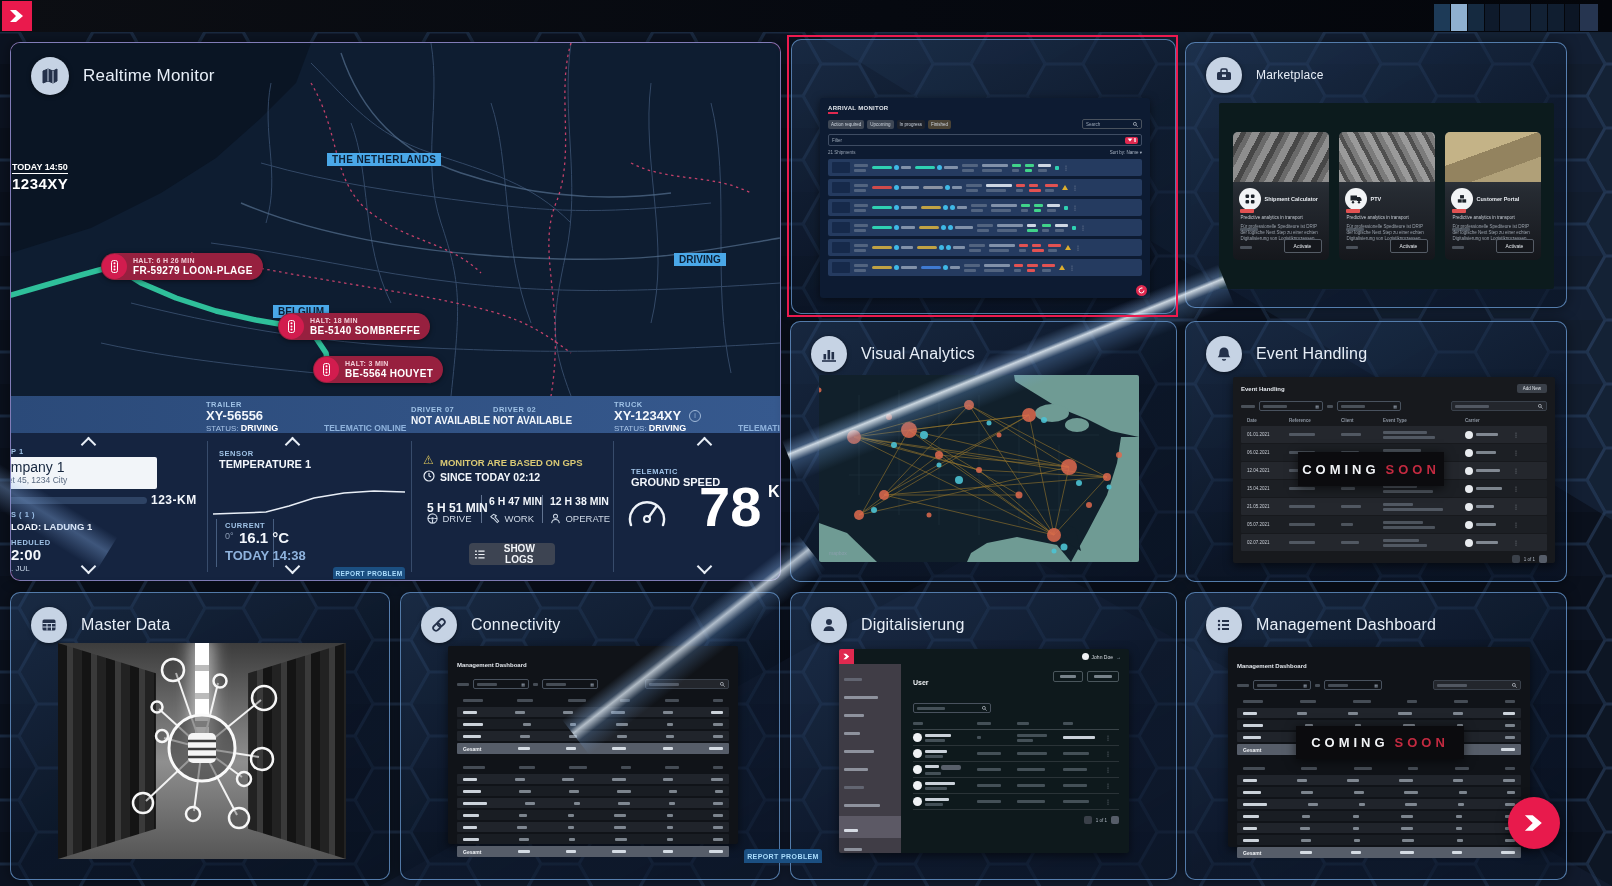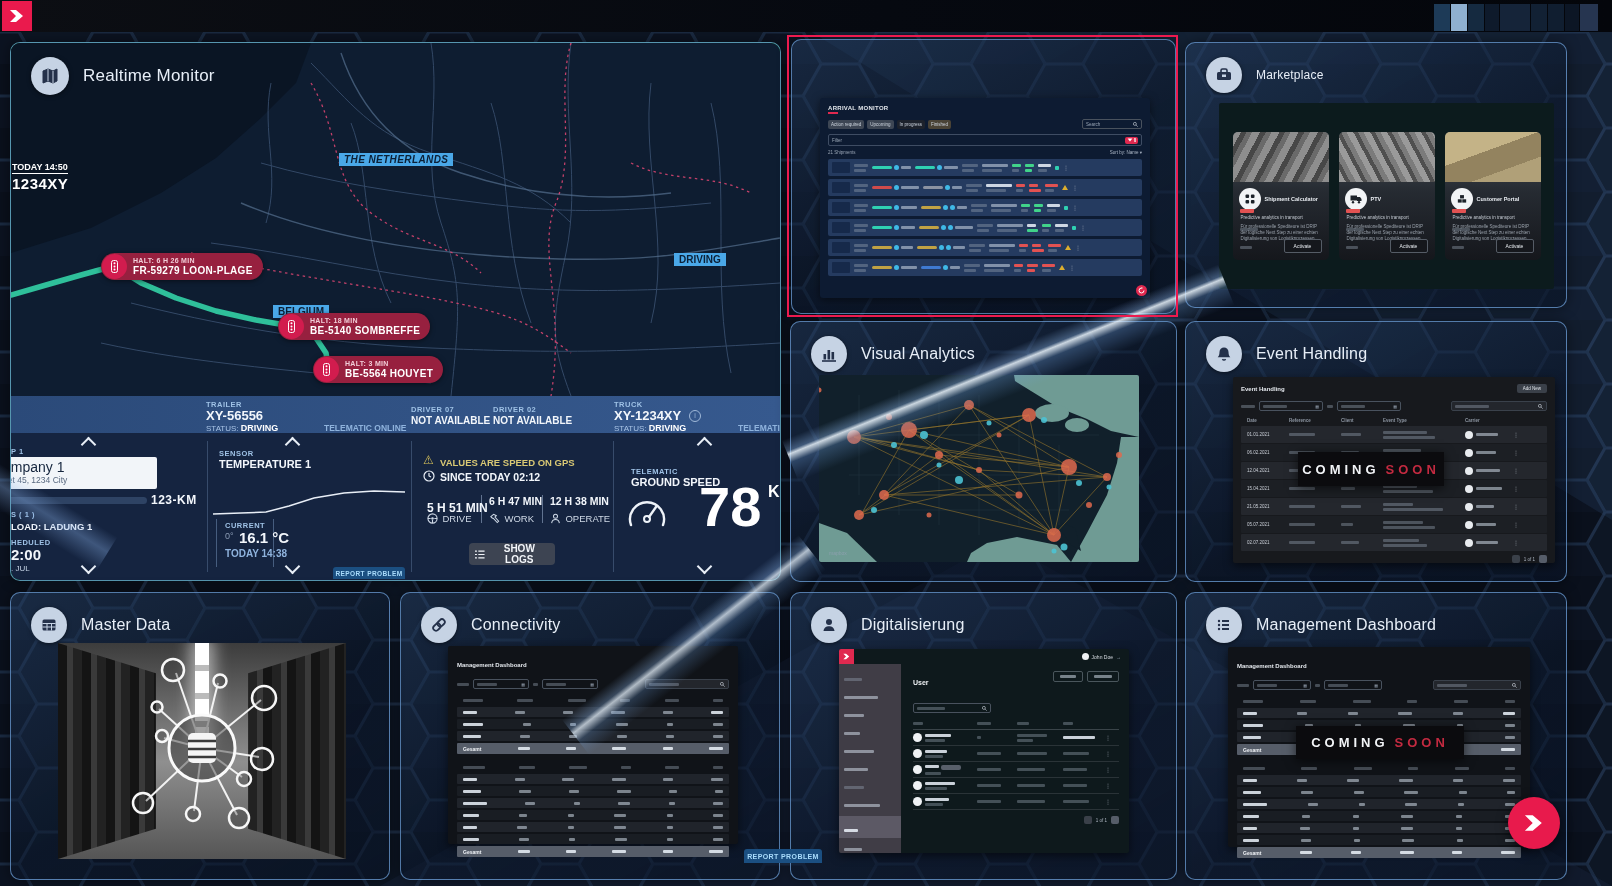--- a/index.html
+++ b/index.html
@@ -116,21 +116,21 @@
       <span class="hbar" style="left:1468px;width:16px;background:#152a40;"></span>
       <span class="hbar" style="left:1485px;width:14px;background:#0e1a2b;"></span>
       <span class="hbar" style="left:1500px;width:30px;background:#152439;"></span>
       <span class="hbar" style="left:1531px;width:16px;background:#122134;"></span>
       <span class="hbar" style="left:1548px;width:16px;background:#101e30;"></span>
       <span class="hbar" style="left:1565px;width:14px;background:#0c1625;"></span>
       <span class="hbar" style="left:1580px;width:18px;background:#263550;"></span>
     </div>
   </div>
 
-  <div class="card" style="left:10px;top:42px;width:769px;height:537px;overflow:hidden;background:#15803d;">
+  <div class="card" style="left:10px;top:42px;width:769px;height:537px;overflow:hidden;background:#be185d;">
 
     <svg class="abs" style="left:0;top:0" width="769" height="353" viewBox="0 0 769 353">
       <rect width="769" height="353" fill="#0e1d31"></rect>
       <polygon points="0,0 300,0 285,40 250,75 205,115 150,150 80,185 0,210" fill="#0a1524"></polygon>
       <g stroke="#3d5474" stroke-width="1" fill="none" opacity=".8">
         <path d="M300,20 C340,60 360,90 420,110 S520,140 560,180"></path>
         <path d="M420,0 C430,60 410,120 430,180 S450,260 440,353"></path>
         <path d="M560,0 C550,70 570,140 555,210 S540,300 560,353"></path>
         <path d="M250,120 C320,140 390,150 470,160 S600,170 700,160"></path>
         <path d="M200,200 C280,210 360,230 450,240 S620,250 769,240"></path>
@@ -161,21 +161,21 @@
         <svg width="20" height="20" viewBox="0 0 20 20">
             <path d="M3,5 L8,3 L13,5 L17,3 V15 L13,17 L8,15 L3,17 Z M8,3 V15 M13,5 V17" fill="#24314a" stroke="#24314a" stroke-width="1" fill-rule="evenodd"></path>
             <path d="M8,3 V15 M13,5 V17" stroke="#c6d3e4" stroke-width="1"></path>
           </svg>
       </div>
       <span class="card-title">Realtime Monitor</span>
     </div>
 
     <div class="abs" style="left:1px;top:119px;color:#fff;font-size:9px;font-weight:bold;border-bottom:1px solid #fff;padding-bottom:1px;">TODAY 14:50</div>
     <div class="abs" style="left:1px;top:132px;color:#fff;font-size:15px;font-weight:bold;letter-spacing:.5px;">1234XY</div>
-    <div class="abs" id="rt-map-label" style="left:328px;top:110px;font-style:italic;">THE NETHERLANDS</div>
+    <div class="abs" id="rt-map-label" style="left:316px;top:110px;">THE NETHERLANDS</div>
     <div class="abs" id="rt-map-label2" style="left:262px;top:262px;background:#4aa8e8;color:#0c2036;font-weight:bold;font-size:10px;padding:1px 5px;">BELGIUM</div>
     <div class="abs" style="left:663px;top:210px;background:#4aa8e8;color:#0c2036;font-weight:bold;font-size:10px;padding:1px 5px;">DRIVING</div>
 
     <div class="stop-badge" style="left:90px;top:210px;">
       <span class="sicon">
           <svg width="11" height="13" viewBox="0 0 11 13">
             <rect x="2.5" y="0.5" width="6" height="12" rx="2" fill="none" stroke="#fff" stroke-width="1"></rect>
             <circle cx="5.5" cy="3.2" r="1" fill="#fff"></circle>
             <circle cx="5.5" cy="6.4" r="1" fill="#fff"></circle>
             <circle cx="5.5" cy="9.6" r="1" fill="#fff"></circle>
@@ -258,24 +258,24 @@
       <span class="abs blab" style="left:208px;top:16px;">SENSOR</span>
       <span class="abs wval" style="left:208px;top:25px;font-size:11px;">TEMPERATURE 1</span>
       <svg class="abs" style="left:200px;top:55px;" width="196" height="32" viewBox="0 0 196 32">
           <polyline points="2,26 30,25 55,24 78,18 103,10 133,5 163,3 194,4" fill="none" stroke="#e8eef6" stroke-width="1.5"></polyline>
         </svg>
       <div class="vline" style="left:205px;top:86px;height:48px;background:rgba(120,150,190,.5);"></div>
       <div class="vline" style="left:262px;top:86px;height:48px;background:rgba(120,150,190,.5);"></div>
       <span class="abs blab" style="left:214px;top:88px;">CURRENT</span>
       <span class="abs" style="left:214px;top:98px;font-size:9px;color:#8b9cb5;">0°</span>
       <span class="abs wval" style="left:228px;top:96px;font-size:15px;">16.1 °C</span>
-      <span class="abs" style="left:214px;top:115px;font-size:10px;color:#8fb3dd;font-weight:bold;">TODAY 14:38</span>
+      <span class="abs" style="left:214px;top:115px;font-size:13px;color:#8fb3dd;font-weight:bold;">TODAY 14:38</span>
 
       <span class="abs" style="left:412px;top:21px;color:#d9c35a;font-size:12px;line-height:1;">⚠</span>
-      <span class="abs" style="left:429px;top:24px;color:#d9c874;font-size:9.5px;font-weight:bold;">VALUES ARE SPEED ON GPS</span>
+      <span class="abs" style="left:429px;top:24px;color:#d9c874;font-size:9.5px;font-weight:bold;">MONITOR ARE BASED ON GPS</span>
       <svg class="abs" style="left:412px;top:37px;" width="12" height="12" viewBox="0 0 12 12">
           <circle cx="6" cy="6" r="5" fill="none" stroke="#e8eef6" stroke-width="1.2"></circle>
           <path d="M6,3 V6 L8,7" stroke="#e8eef6" stroke-width="1.2" fill="none"></path>
         </svg>
       <span class="abs wval" style="left:429px;top:38px;font-size:10.5px;">SINCE TODAY 02:12</span>
       <div class="vline" style="left:470px;top:62px;height:28px;background:rgba(160,180,210,.55);"></div>
       <div class="vline" style="left:531px;top:62px;height:28px;background:rgba(160,180,210,.55);"></div>
       <span class="abs wval" style="left:416px;top:68px;font-size:12px;">5 H 51 MIN</span>
       <span class="abs" style="left:416px;top:75px;">
         <svg width="11" height="11" viewBox="0 0 12 12" style="vertical-align:-2px;">

